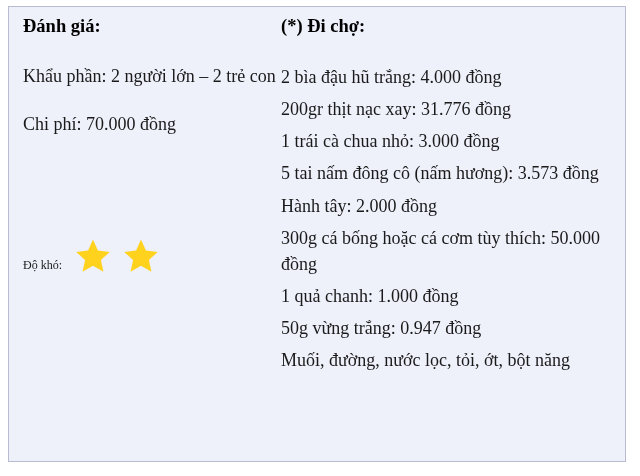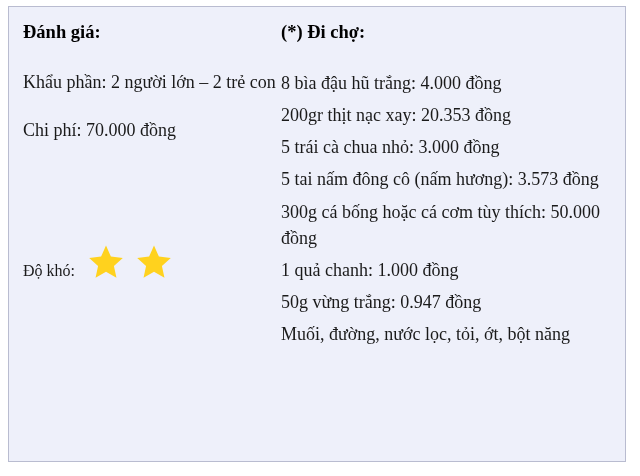--- a/index.html
+++ b/index.html
@@ -23,21 +23,21 @@
     border: 1px solid #b9bcd0;
     box-sizing: border-box;
   }
   .cols {
     position: absolute;
     left: 0;
     top: 0;
     width: 100%;
     height: 100%;
     box-sizing: border-box;
-    padding: 14px 12px 10px 14px;
+    padding: 8px 12px 10px 14px;
     display: flex;
     flex-direction: row;
     align-items: flex-start;
   }
   .col-left {
     width: 258px;
     flex: 0 0 258px;
     position: relative;
   }
   .col-right {
@@ -76,21 +76,21 @@
   }
   .difficulty-row {
     position: absolute;
     left: 0;
     top: 240px;
     width: 100%;
     display: flex;
     align-items: center;
   }
   .difficulty-label {
-    font-size: 16px;
+    font-size: 12px;
     color: #1a1a1a;
     white-space: nowrap;
   }
   .stars {
     display: flex;
     align-items: center;
     margin-left: 12px;
     margin-top: -18px;
   }
   .star {
@@ -126,24 +126,25 @@
               <polygon points="12,1.6 15.1,8.6 22.6,9.4 17,14.5 18.6,22 12,18.1 5.4,22 7,14.5 1.4,9.4 8.9,8.6" fill="#ffd21e"></polygon>
             </svg>
           </span>
         </span>
       </div>
     </div>
 
     <div class="col-right">
       <div class="heading heading-right">(*) Đi chợ:</div>
       <ul class="list">
-        <li>8 bìa đậu hũ trắng: 4.000 đồng</li>
-        <li>200gr thịt nạc xay: 20.353 đồng</li>
-        <li>5 trái cà chua nhỏ: 3.000 đồng</li>
+        <li>2 bìa đậu hũ trắng: 4.000 đồng</li>
+        <li>200gr thịt nạc xay: 31.776 đồng</li>
+        <li>1 trái cà chua nhỏ: 3.000 đồng</li>
         <li>5 tai nấm đông cô (nấm hương): 3.573 đồng</li>
+        <li>Hành tây: 2.000 đồng</li>
         <li>300g cá bống hoặc cá cơm tùy thích: 50.000 đồng</li>
         <li>1 quả chanh: 1.000 đồng</li>
         <li>50g vừng trắng: 0.947 đồng</li>
         <li>Muối, đường, nước lọc, tỏi, ớt, bột năng</li>
       </ul>
     </div>
 
   </div>
 </div>
 

